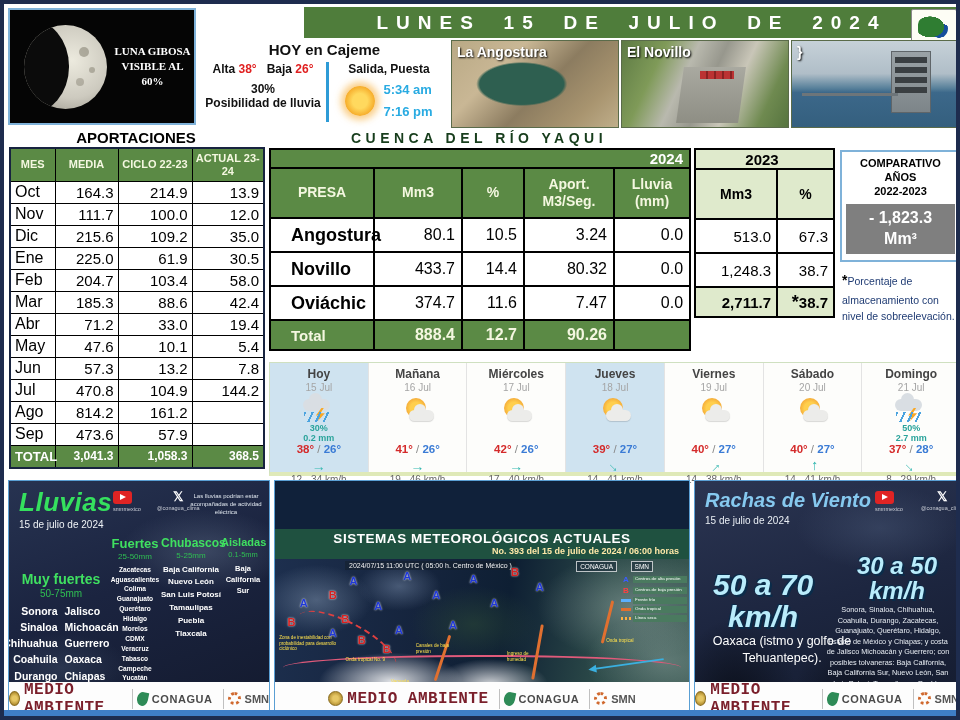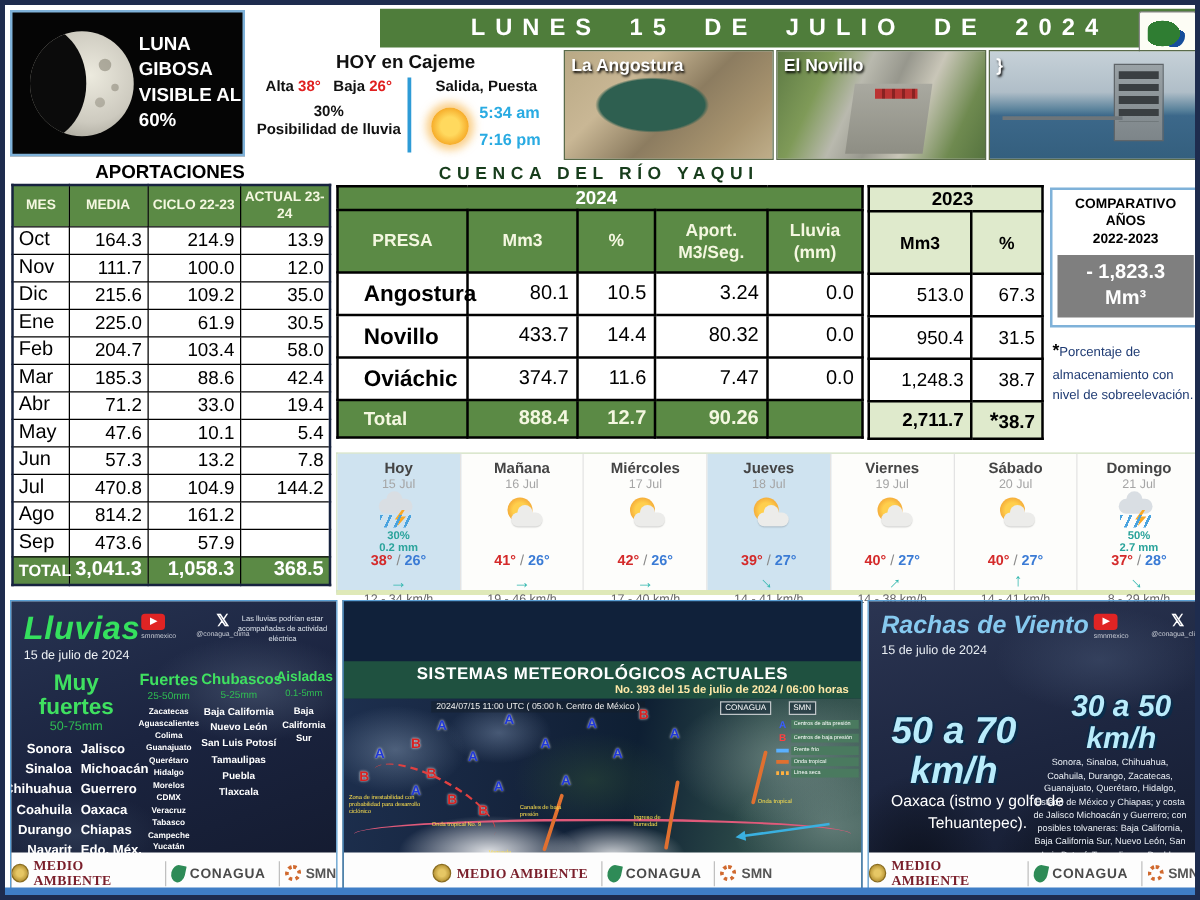--- a/index.html
+++ b/index.html
@@ -13,22 +13,22 @@
   .moon-box { position:absolute; left:4px; top:4px; width:188px; height:117px;
               background:#050505; border:2px solid #7fb2d9; display:flex; align-items:center; }
   .moon { position:relative; width:84px; height:84px; margin-left:14px; border-radius:50%;
           background:radial-gradient(circle at 58% 42%, #eceade 0%, #cdcabf 55%, #9b988d 90%);
           overflow:hidden; }
   .moon::before { content:''; position:absolute; left:-42%; top:-6%; width:96%; height:112%;
                   border-radius:50%; background:#0b0b0b; }
   .moon::after { content:''; position:absolute; right:18px; top:22px; width:10px; height:10px;
                  border-radius:50%; background:rgba(120,115,100,.5);
                  box-shadow:8px 18px 0 -2px rgba(120,115,100,.45), -4px 30px 0 -1px rgba(120,115,100,.4); }
-  .moon-caption { width:84px; margin-left:4px; color:#fff; font-weight:bold; font-size:15px;
-                  text-align:left; line-height:1.35; }
+  .moon-caption { width:84px; margin-left:4px; color:#fff; font-weight:bold; font-size:11px;
+                  text-align:center; line-height:1.35;font-family:Liberation Serif, serif; }
 
   .title-bar { position:absolute; left:300px; top:3px; width:655px; height:31px; background:#4f7d3b;
                color:#fff; font-weight:bold; font-size:19px; letter-spacing:.42em; word-spacing:.5em;
                display:flex; align-items:center; justify-content:center; }
   .basin-logo { position:absolute; right:2px; top:2px; width:46px; height:38px; background:#fdfdf5;
                 border:1px solid #888; border-radius:2px; overflow:hidden; }
   .basin-logo i { position:absolute; left:6px; top:6px; width:30px; height:24px; display:block;
                   background:radial-gradient(ellipse at 40% 45%, #2f7d32 0 55%, transparent 56%),
                              radial-gradient(ellipse at 70% 60%, #164e9c 0 35%, transparent 36%);
                   border-radius:40% 60% 55% 45%; }
@@ -73,29 +73,29 @@
   .apt-title { position:absolute; left:5px; top:125px; width:254px; text-align:center;
                font-weight:bold; font-size:15px; color:#000; }
   table { border-collapse:collapse; }
   .apt { position:absolute; left:5px; top:143px; width:254px; table-layout:fixed;
          border:2px solid #17233f; background:#fff; }
   .apt th { background:#5b8a45; color:#f4f7e0; font-size:11px; font-weight:bold;
             border:1px solid #000; height:33px; line-height:1.15; padding:0 1px; }
   .apt td { border:1px solid #000; height:22px; font-size:15px; color:#000;
             text-align:right; padding-right:4px; white-space:nowrap; }
   .apt td.m { text-align:left; padding-left:4px; font-size:16px; }
-  .apt tr.tot td { background:#5b8a45; color:#fff; font-weight:bold; font-size:16px; height:23px; }
+  .apt tr.tot td { background:#5b8a45; color:#fff; font-weight:bold; font-size:12px; height:23px; }
   .apt tr.tot td.m { font-size:13px; }
 
   
   .cuenca-title { position:absolute; left:265px; top:126px; width:420px; text-align:center;
                   color:#173d1c; font-weight:bold; font-size:14px; letter-spacing:.32em; }
   .cq { position:absolute; left:265px; top:144px; width:420px; table-layout:fixed;
         border:2px solid #000; background:#fff; }
-  .cq td.yr { background:#5b8a45; color:#fff; font-weight:bold; font-size:15px; text-align:center;
+  .cq td.yr { background:#5b8a45; color:#fff; font-weight:bold; font-size:15px; 
               height:16px; border:1px solid #000; }
   .cq th { background:#5b8a45; color:#f4f7e0; font-weight:bold; font-size:14px; height:50px;
            border:2px solid #000; line-height:1.25; }
   .cq td { border:2px solid #000; height:34px; font-size:16px; color:#000; text-align:right;
            padding-right:6px; white-space:nowrap; }
   .cq td.presa { text-align:left; padding-left:20px; font-weight:bold; font-size:18px; }
   .cq tr.tot td { background:#5b8a45; color:#f4f7e0; font-weight:bold; height:30px; font-size:16px; }
   .cq tr.tot td.presa { font-size:15px; }
 
   .cq23 { position:absolute; left:690px; top:144px; width:141px; table-layout:fixed;
@@ -153,21 +153,21 @@
                    background:repeating-linear-gradient(115deg,#4aa3df 0 2px,transparent 2px 7px); }
 
   
   .panel { position:absolute; top:476px; height:236px; border:1px solid #5a9fd4; overflow:hidden; }
   .pfooter { position:absolute; left:0; right:0; bottom:0; height:33px; background:#fdfdfd;
              display:flex; align-items:center; justify-content:center; gap:10px; }
   .lg { display:flex; align-items:center; gap:4px; }
   .lg .div { width:1px; height:20px; background:#c0c0c0; }
   .emblem { width:15px; height:15px; border-radius:50%;
             background:radial-gradient(circle,#e6c765 30%,#b08c2e 80%); border:1px solid #8a6d20; }
-  .lg-ma { font-family:Liberation Serif, serif; font-weight:bold; font-size:11px; color:#7a1f2b; letter-spacing:.03em; }
+  .lg-ma { font-family:Liberation Mono, monospace; font-weight:bold; font-size:16px; color:#7a1f2b; letter-spacing:.03em; }
   .drop { width:11px; height:14px; background:#2e8b57; border-radius:60% 5% 60% 60%; transform:rotate(12deg); }
   .lg-cna { font-weight:bold; font-size:11px; color:#4a4a4a; letter-spacing:.05em; }
   .gear { width:13px; height:13px; border-radius:50%; border:3px dotted #d0692e; }
   .lg-smn { font-weight:bold; font-size:11px; color:#555; }
   .yt { width:19px; height:13px; background:#e02424; border-radius:3px; position:relative; }
   .yt::after { content:''; position:absolute; left:7px; top:3.2px; border-left:6px solid #fff;
                border-top:3.4px solid transparent; border-bottom:3.4px solid transparent; }
   .xicon { color:#fff; font-weight:bold; font-size:13px; line-height:13px; }
   .handle { font-size:5.5px; color:#c9cdd6; margin-top:2px; text-align:center; }
 
@@ -179,21 +179,21 @@
   .llu-title { position:absolute; left:10px; top:6px; color:#35e05e; font-weight:bold; font-style:italic;
                font-size:26px; letter-spacing:.02em; }
   .llu-date { position:absolute; left:10px; top:38px; color:#eef2f5; font-size:10px; }
   .soc { position:absolute; text-align:center; }
   .llu-note { position:absolute; right:6px; top:12px; width:74px; color:#dfe6ee; font-size:6px;
               line-height:1.3; text-align:center; }
   .cats { position:absolute; left:4px; right:4px; top:56px; display:flex; }
   .cat h4 { color:#3fe060; font-weight:bold; text-align:center; line-height:1.05; }
   .cat .rng { color:#2fbf52; text-align:center; margin-top:1px; }
   .cat .sts { color:#fff; font-weight:bold; white-space:pre-line; text-align:center; margin-top:4px; }
-  .cat1 { width:96px; } .cat1 h4 { font-size:18px; } .cat1 .rng { font-size:10px; }
+  .cat1 { width:96px; } .cat1 h4 { font-size:14px;margin-top:35px; } .cat1 .rng { font-size:10px; }
   .cat1 .cols { display:flex; justify-content:center; gap:7px; margin-top:4px; }
   .cat1 .cols div { color:#fff; font-weight:bold; font-size:10.5px; line-height:1.55; white-space:pre-line; }
   .cat1 .cols div:first-child { text-align:right; } .cat1 .cols div:last-child { text-align:left; }
   .cat2 { width:58px; } .cat2 h4 { font-size:13px; } .cat2 .rng { font-size:8px; }
   .cat2 .sts { font-size:6.6px; line-height:1.5; }
   .cat3 { width:60px; } .cat3 h4 { font-size:12px; } .cat3 .rng { font-size:8px; }
   .cat3 .sts { font-size:8px; line-height:1.6; }
   .cat4 { width:44px; } .cat4 h4 { font-size:11px; } .cat4 .rng { font-size:7.5px; }
   .cat4 .sts { font-size:7.5px; line-height:1.5; }
 
@@ -474,24 +474,20 @@
         </tr>
       <tr>
         <th>Mm3</th>
         <th>%</th>
       </tr>
       <tr>
           <td>513.0</td>
           <td>67.3</td>
         </tr>
       <tr>
-          <td>950.4</td>
-          <td>31.5</td>
-        </tr>
-      <tr>
           <td>1,248.3</td>
           <td>38.7</td>
         </tr>
       <tr class="tot">
           <td>2,711.7</td>
           <td><span class="star">*</span><span>38.7</span></td>
         </tr>
     </tbody>
   </table>
 

